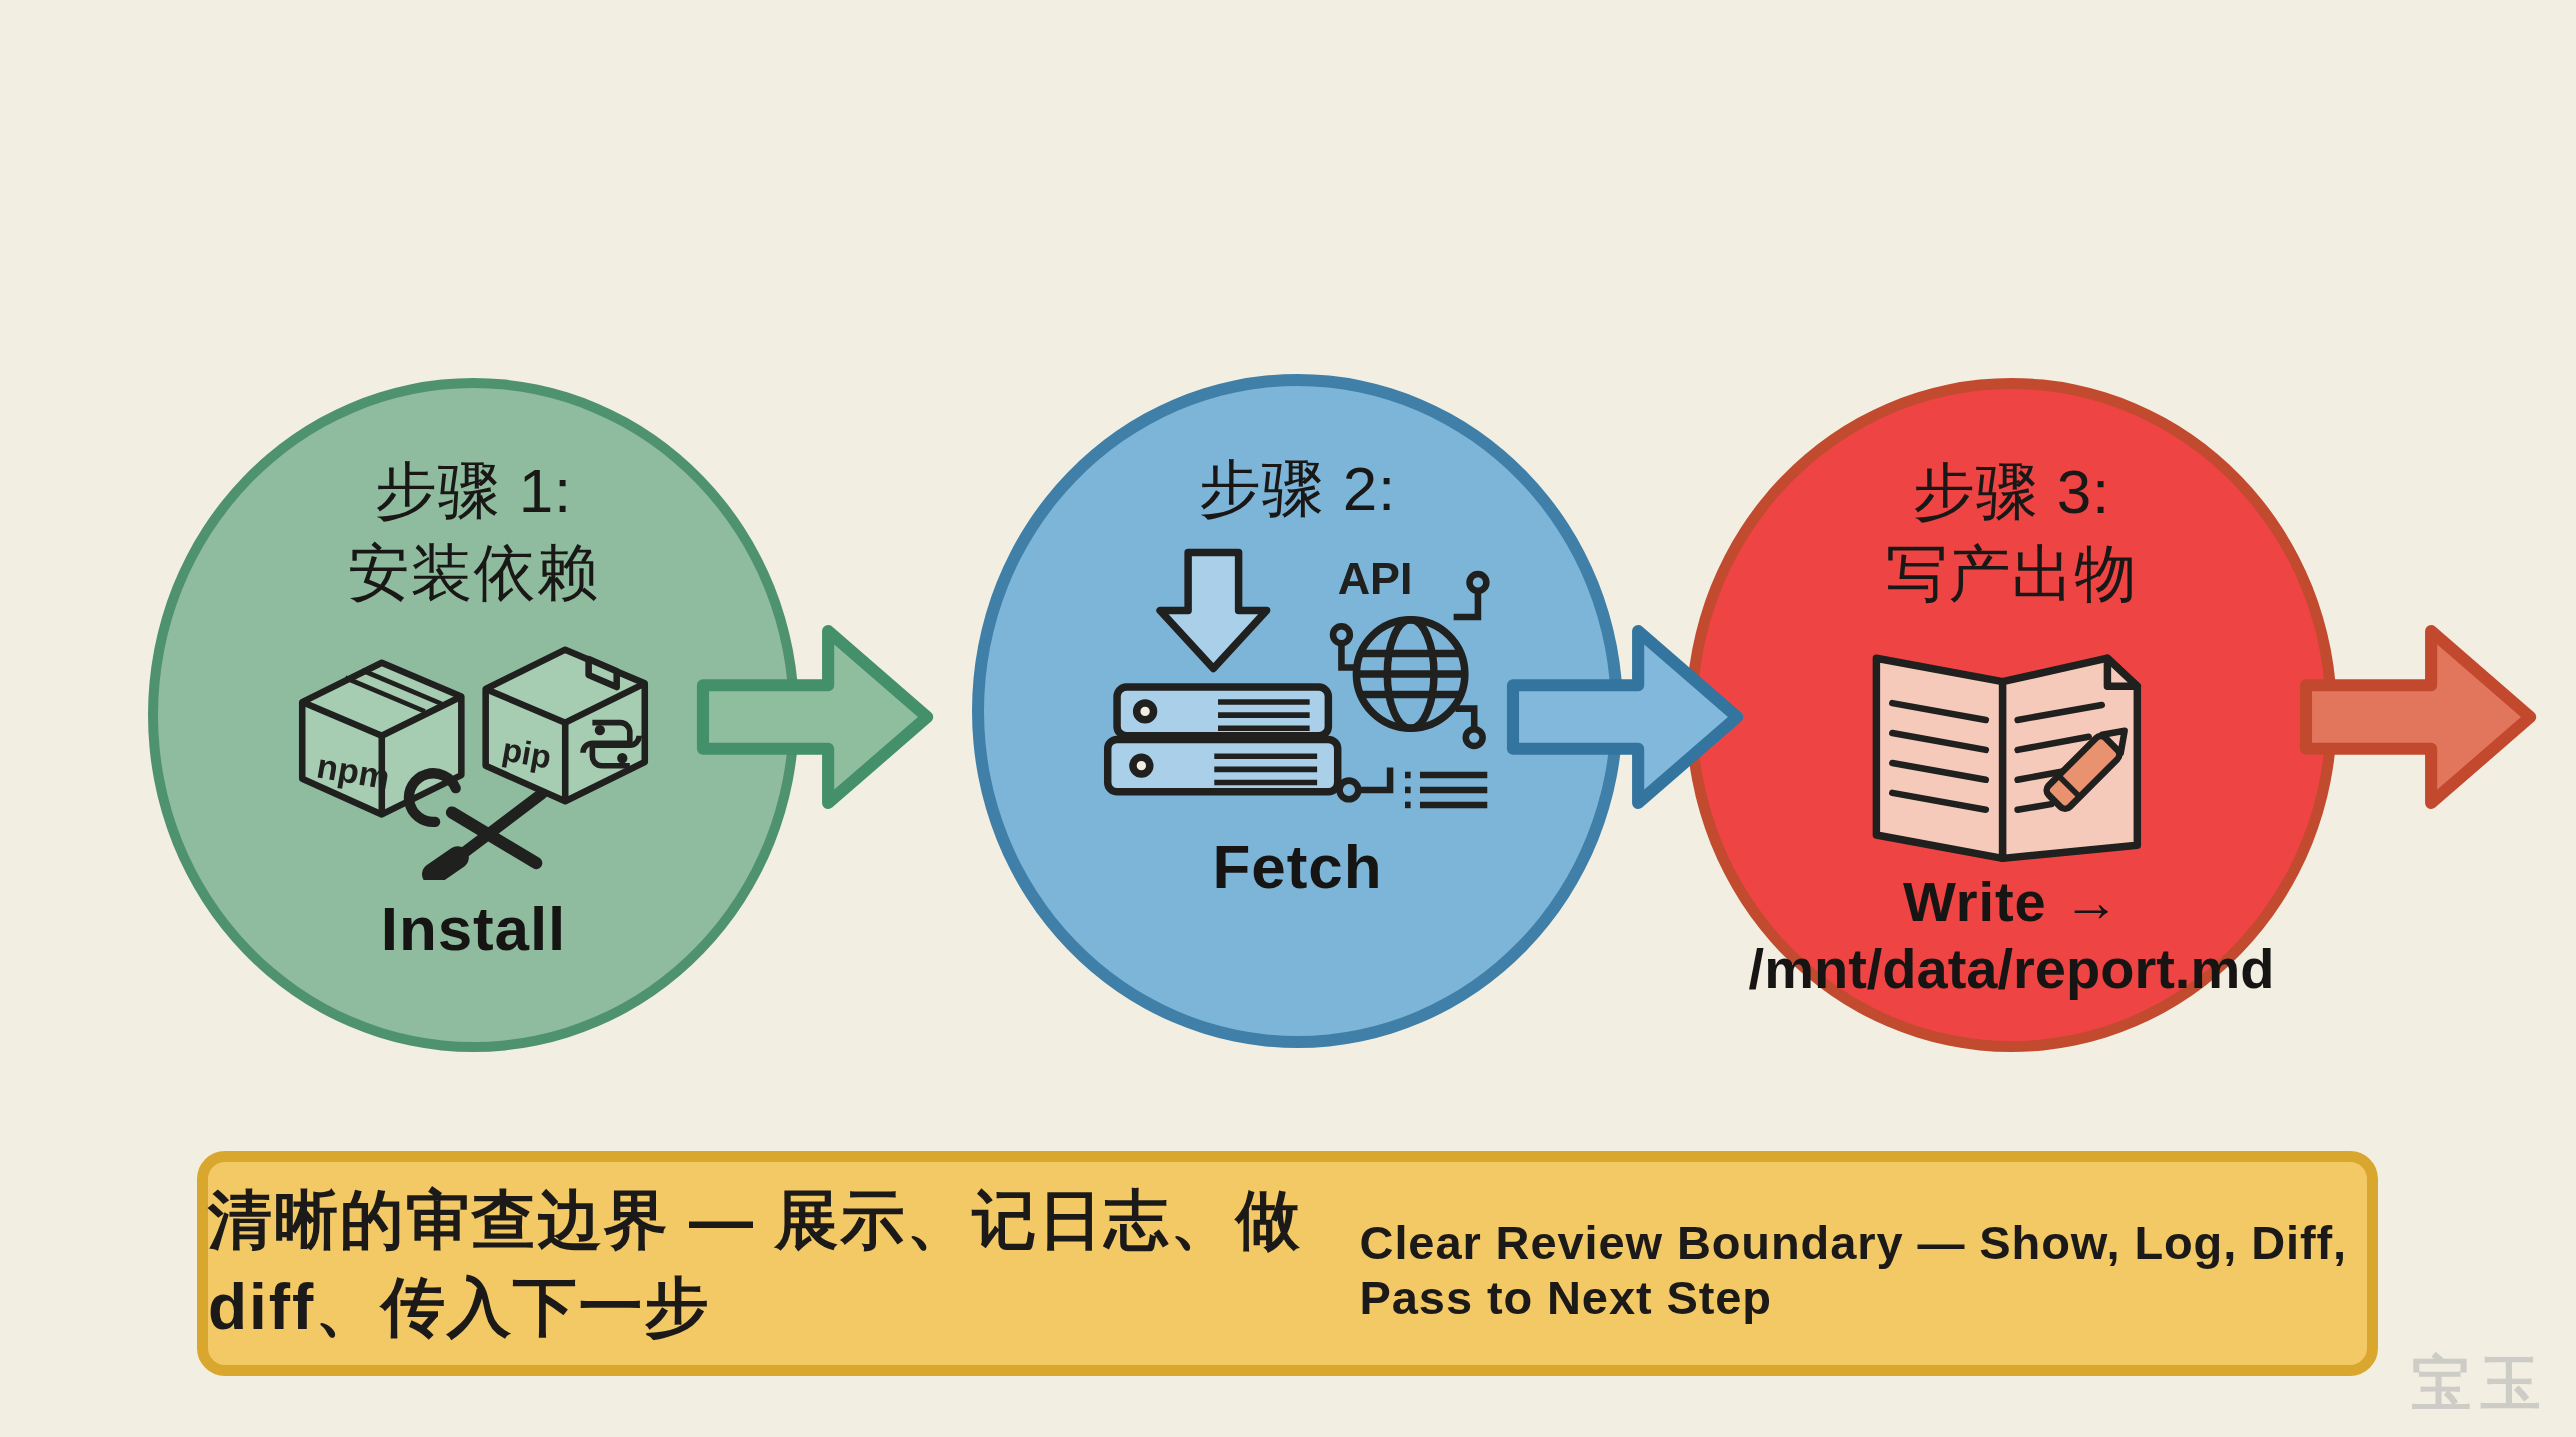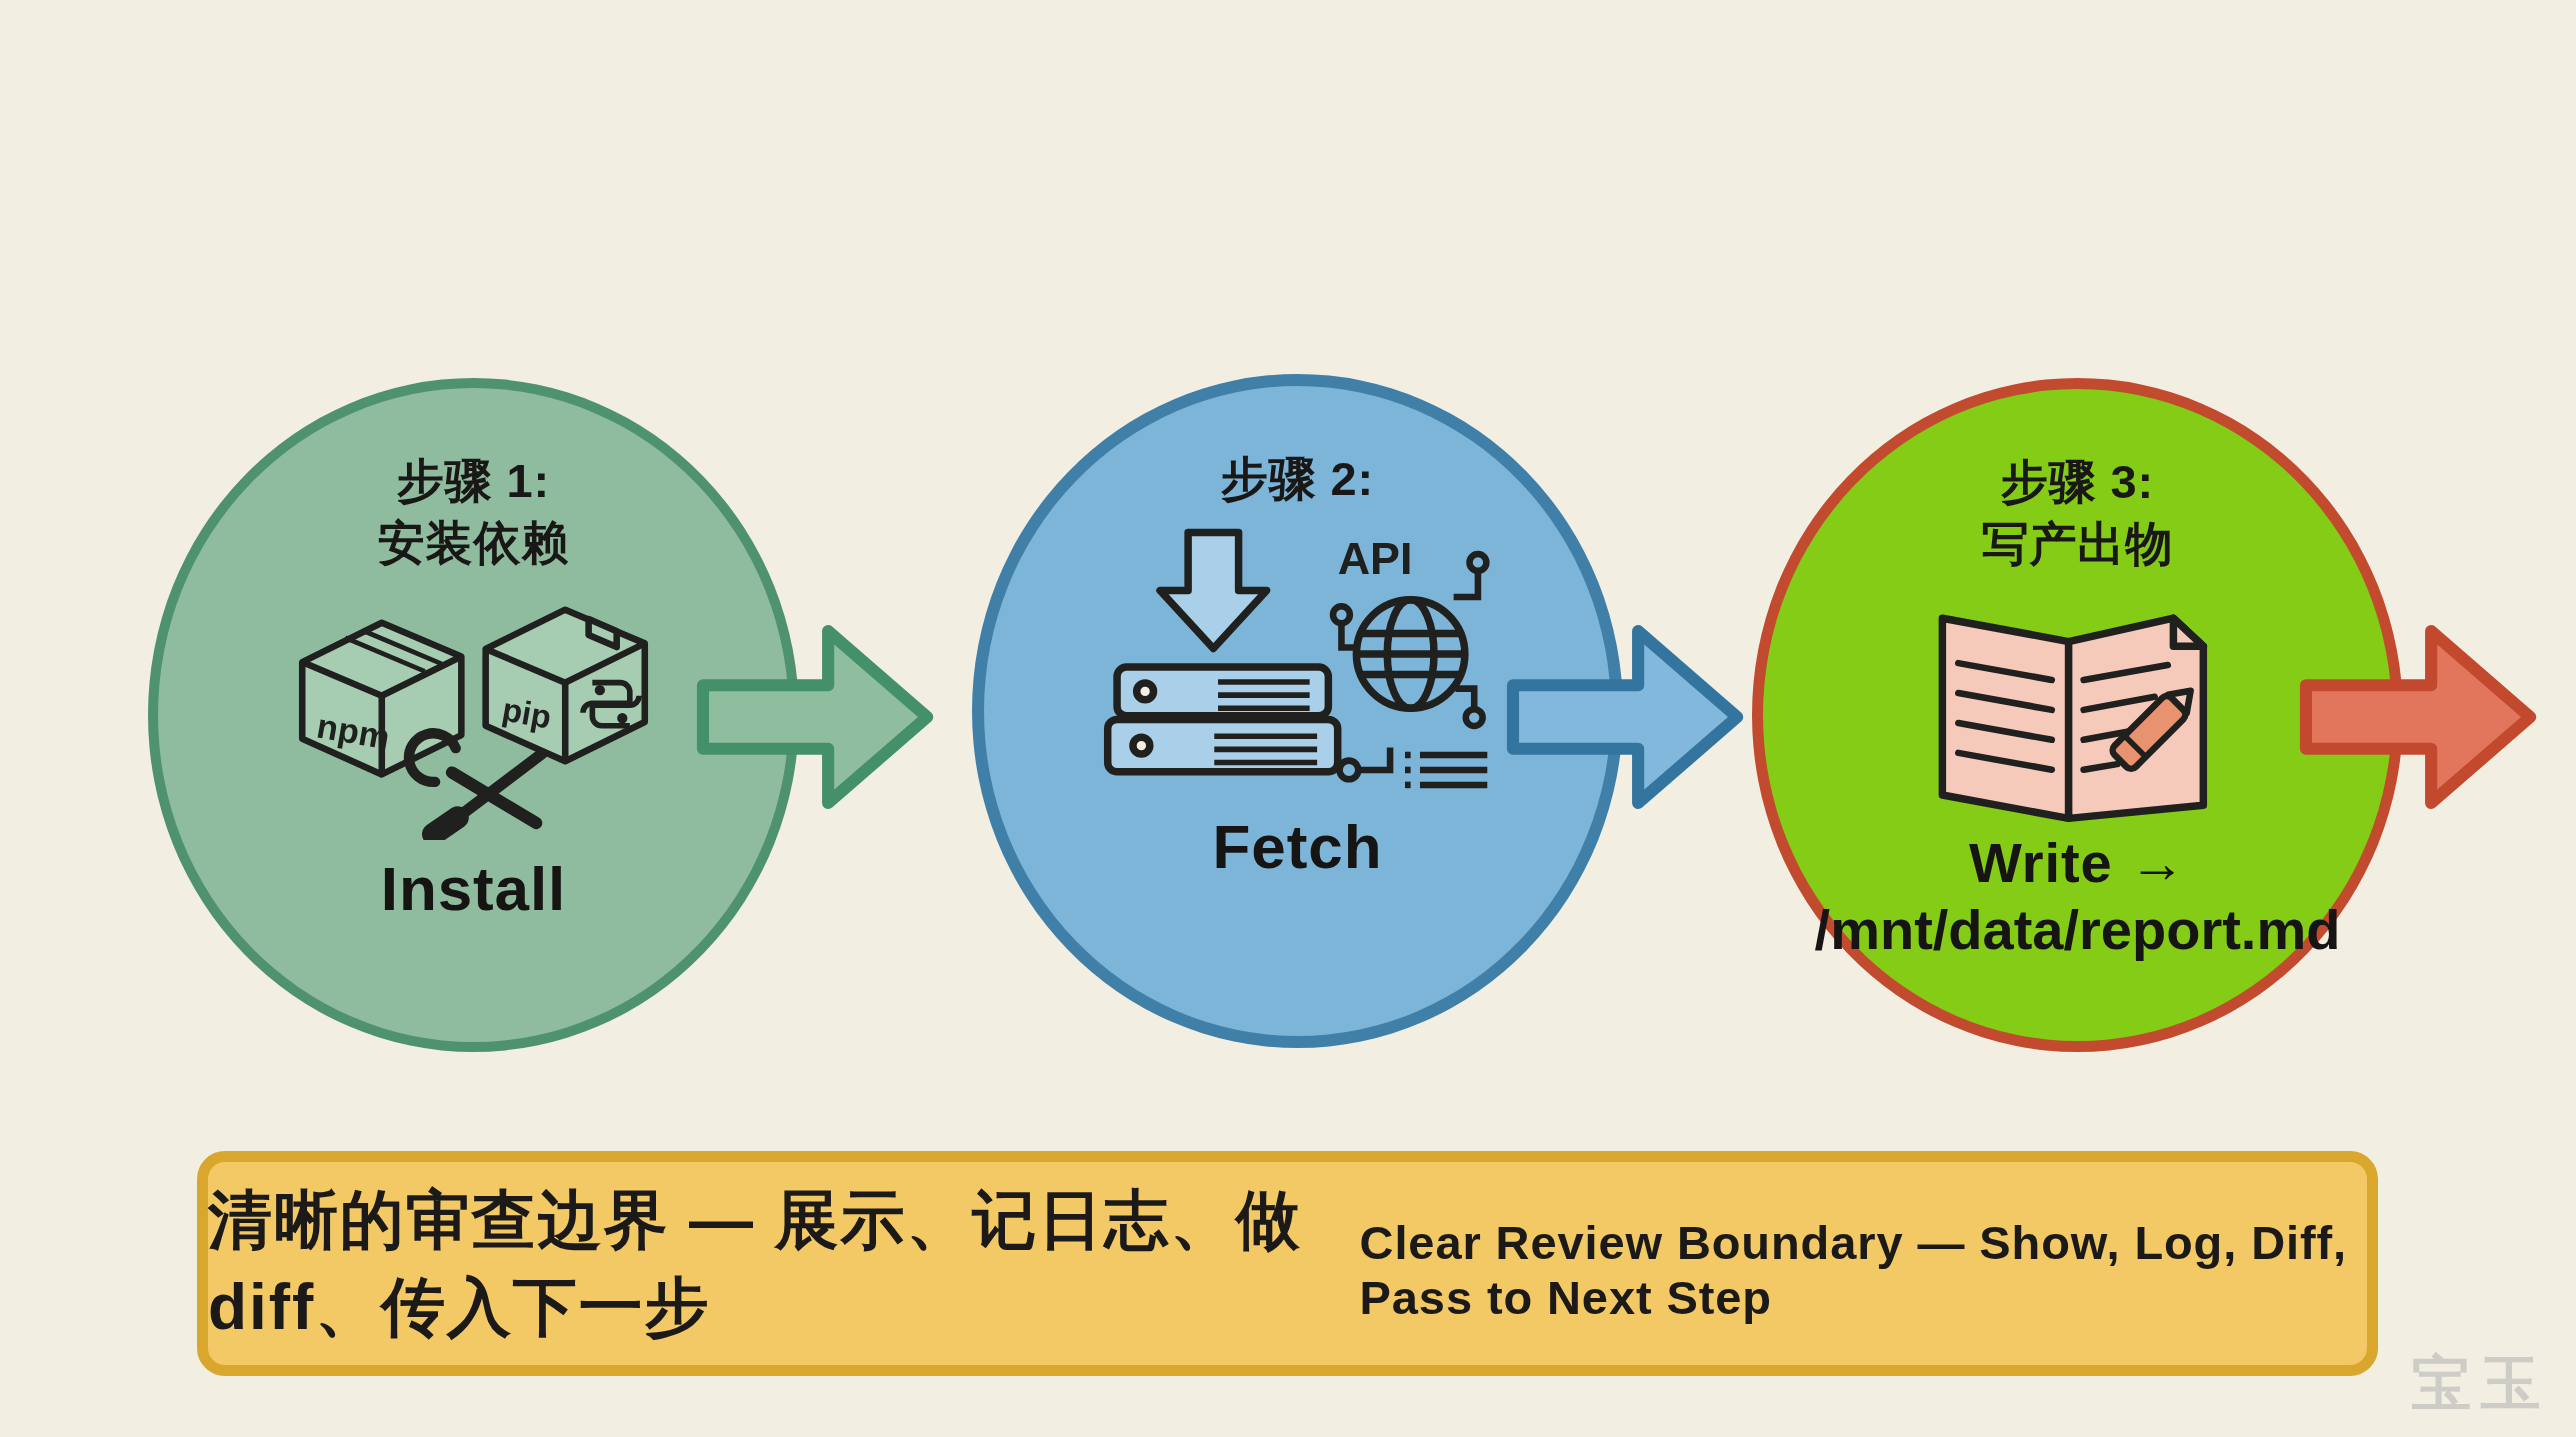--- a/index.html
+++ b/index.html
@@ -12,24 +12,24 @@
   .canvas{position:absolute;inset:0;}
 
   
   .circle{
     position:absolute;width:651px;height:674px;border-radius:50%;
     display:flex;flex-direction:column;align-items:center;
     box-sizing:border-box;z-index:1;
   }
   .circle.install{left:148px;top:378px;background:#8fbc9e;border:10.3px solid #4f9270;}
   .circle.fetch  {left:972px;top:374px;background:#7db5d8;border:12px solid #3f7fa8;}
-  .circle.write  {left:1752px;top:378px;background:#84cc16;border:11.2px solid #c24a2e;}
+  .circle.write  {left:1686px;top:378px;background:#ef4444;border:11.2px solid #c24a2e;}
 
   .step-title{
-    margin-top:62px;text-align:center;font-size:47px;font-weight:700;
+    margin-top:62px;text-align:center;font-size:62px;font-weight:400;
     line-height:1.32;color:#191817;letter-spacing:0.9px;
   }
   .step-label{
     font-size:62px;font-weight:600;color:#161514;margin-top:13px;letter-spacing:0.9px;
   }
   .write .step-label{font-size:56px;margin-top:3.7px;}
   .step-sublabel{
     font-size:56px;font-weight:600;color:#161514;margin-top:1.9px;letter-spacing:0;
   }
   .icon-wrap{margin-top:15px;display:flex;align-items:center;justify-content:center;}

